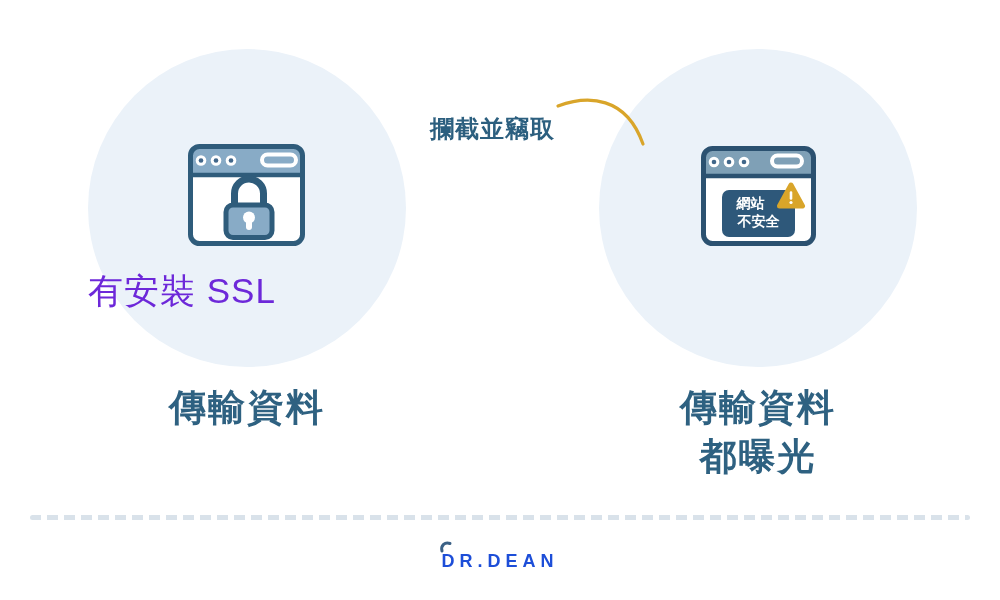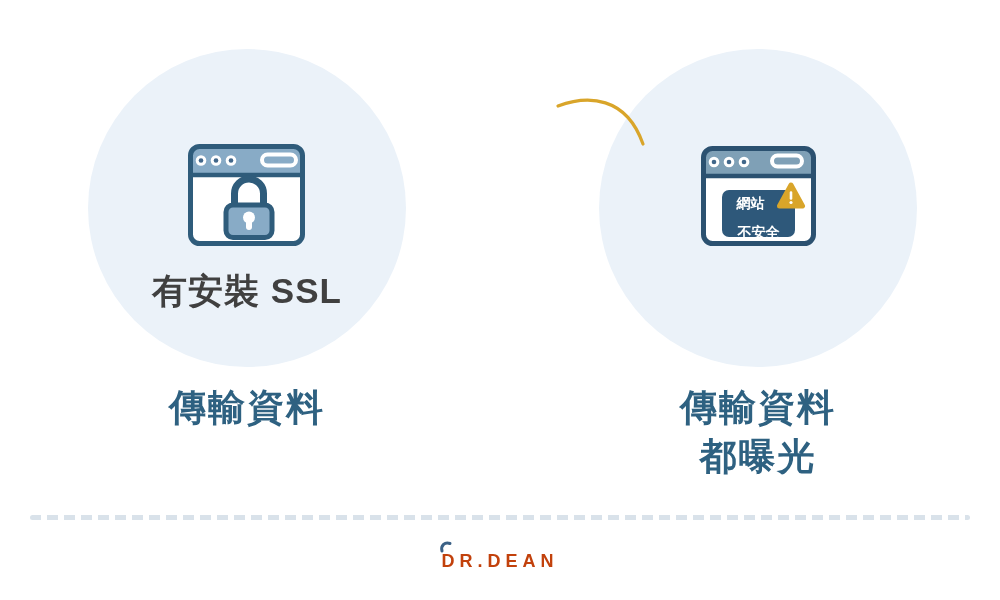--- a/index.html
+++ b/index.html
@@ -18,34 +18,34 @@
   .browser-icon { position:absolute; }
   .browser-left { left:188px; top:144px; width:117px; height:102px; }
   .browser-right { left:701px; top:146px; width:115px; height:100px; }
 
   .warning-text {
     position:absolute; left:21px; top:49px; width:73px;
     color:#ffffff; font-weight:bold; font-size:14px; line-height:17.5px;
     text-align:center;
   }
   .warning-text .wline1 { display:block; padding-right:16px; }
-  .warning-text .wline2 { display:block;margin-top:11px; }
+  .warning-text .wline2 { display:block; }
 
   .note {
     position:absolute; left:375px; top:82px; width:235px;
     text-align:center; font-size:24px; font-weight:bold; line-height:31px;
     color:#2C5F7F; letter-spacing:1px;
   }
   .note .hl { color:#D9A52A; }
 
   .arrow-svg { position:absolute; left:550px; top:88px; }
 
   .caption {
-    position:absolute; width:318px; text-align:center;
-    font-size:35px; font-weight:700; color:#404040; letter-spacing:1px;
+    position:absolute; width:318px; text-align:left;
+    font-size:35px; font-weight:400; color:#6d28d9; letter-spacing:1px;
   }
   .caption-left { left:88px; top:268px; }
   .caption-right { left:599px; top:268px; }
 
   .result {
     position:absolute; width:318px; text-align:center;
     font-size:37px; font-weight:bold; color:#2E6181; line-height:49px;
     letter-spacing:2px;
   }
   .result-left { left:88px; top:383px; }
@@ -55,34 +55,35 @@
     position:absolute; left:30px; top:515px; width:940px; height:5px;
     background:repeating-linear-gradient(90deg,#D9E2EA 0 11px,transparent 11px 17px);
     border-radius:3px;
   }
 
   .brand {
     position:absolute; left:0; top:551px; width:1000px; text-align:center;
   }
   .brand-lockup { position:relative; display:inline-block; }
   .brand-name {
-    font-size:18px; font-weight:bold; letter-spacing:5px; color:#c2410c;
+    font-size:18px; font-weight:bold; letter-spacing:5px; color:#1d4ed8;
   }
   .brand-accent { position:absolute; left:-2px; top:-11px; }
 </style>
 </head>
 <body>
 
 <div class="canvas">
 
   <div class="bg-circle circle-left"></div>
   <div class="bg-circle circle-right"></div>
 
   <div class="note">
     <br>
+    <span>攔截並竊取</span>
   </div>
 
   <svg class="arrow-svg" width="110" height="65" viewBox="0 0 110 65">
     <path d="M8,18 C38,7 76,8 93,56" fill="none" stroke="#D9A52A" stroke-width="3.2" stroke-linecap="round"></path>
   </svg>
 
   <div class="browser-icon browser-left">
     <svg width="117" height="102" viewBox="0 0 117 102">
       <rect x="2.5" y="2.5" width="112" height="97" rx="9" fill="#88ABC6"></rect>
       <path d="M2.5,31 H114.5 V90.5 Q114.5,99.5 105.5,99.5 H11.5 Q2.5,99.5 2.5,90.5 Z" fill="#ffffff"></path>

